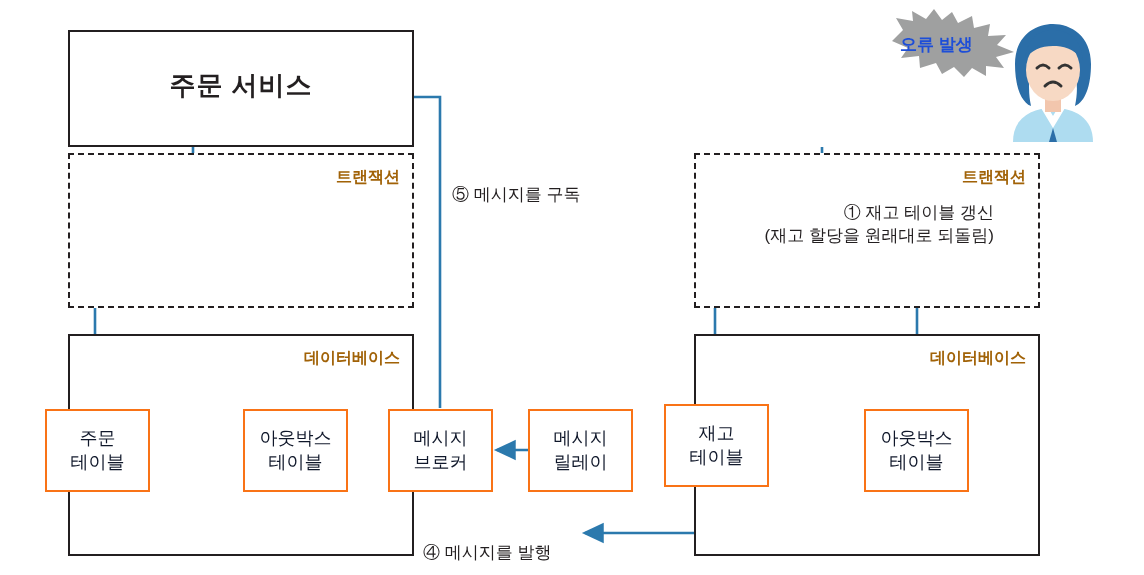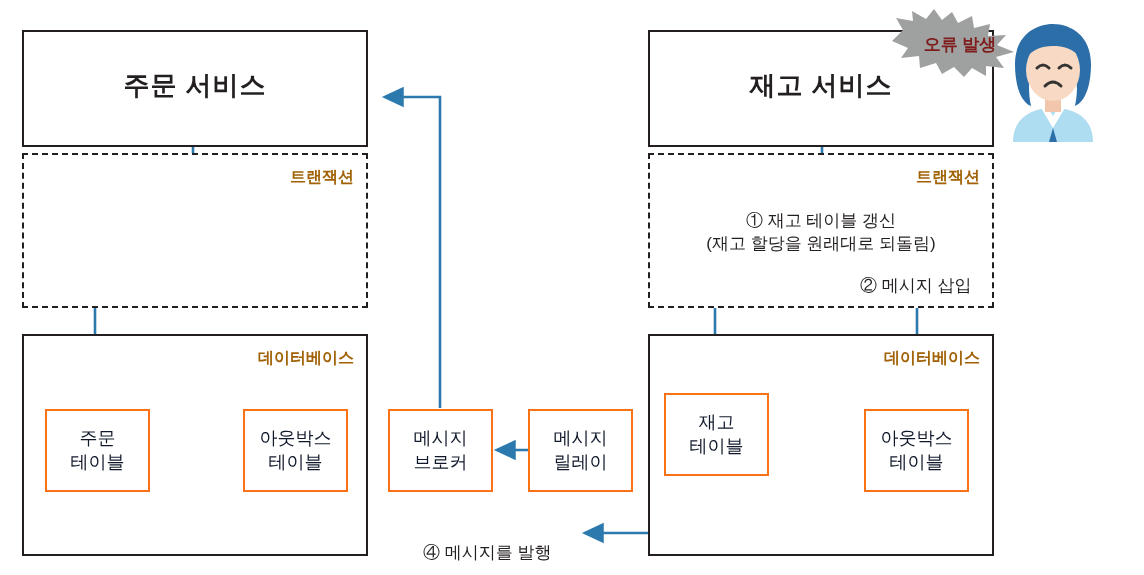--- a/index.html
+++ b/index.html
@@ -15,20 +15,21 @@
     position: relative;
     width: 1144px;
     height: 575px;
     overflow: hidden;
     background: #ffffff;
   }
   .box {
     position: absolute;
     box-sizing: border-box;
     background: #ffffff;
+    margin-left: 46px;
   }
   .solid-box {
     border: 2px solid #231f20;
   }
   .dashed-box {
     border: 2px dashed #231f20;
   }
   .svc-title {
     position: absolute;
     width: 100%;
@@ -58,35 +59,34 @@
     color: #0f172a;
     white-space: pre-line;
   }
   .note {
     position: absolute;
     font-size: 17px;
     line-height: 1.35;
     color: #231f20;
     white-space: pre-line;
   }
-  .note.center { text-align: center; margin-top: 8px; }
+  .note.center { text-align: right; }
   svg.arrows {
     position: absolute;
     left: 0;
     top: 0;
     width: 1144px;
     height: 575px;
     overflow: visible;
   }
   .burst-text {
     position: absolute;
     font-size: 17px;
     font-weight: bold;
-    color: #7f1d1d;
-    text-align: center;
+    color: #1d4ed8;
     width: 120px;
   }
 </style>
 </head>
 <body>
 
 <div id="stage">
 
   <svg class="arrows" viewBox="0 0 1144 575">
     <defs>
@@ -126,40 +126,37 @@
   <div class="tbl" style="left:45px; top:409px; width:105px; height:83px;">주문
 테이블</div>
   <div class="tbl" style="left:243px; top:409px; width:105px; height:83px;">아웃박스
 테이블</div>
 
   <div class="tbl" style="left:388px; top:409px; width:105px; height:83px;">메시지
 브로커</div>
   <div class="tbl" style="left:528px; top:409px; width:105px; height:83px;">메시지
 릴레이</div>
 
+  <div class="note" style="left:452px; top:184px; width:180px;">⑤ 메시지를 구독</div>
   <div class="note" style="left:423px; top:512px; width:180px;margin-top:30px;">④ 메시지를 발행</div>
   <div class="note" style="left:700px; top:524px; width:180px;">③ 메시지 취득</div>
 
-  <div class="box solid-box" style="left:648px; top:30px; width:346px; height:117px;">
-    <div class="svc-title" style="top:36px;">재고 서비스</div>
-  </div>
 
   <div class="box dashed-box" style="left:648px; top:153px; width:346px; height:155px;">
     <div class="corner-label" style="right:12px; top:12px;">트랜잭션</div>
   </div>
 
   <div class="note center" style="left:648px; top:202px; width:346px;">① 재고 테이블 갱신
 (재고 할당을 원래대로 되돌림)</div>
-  <div class="note" style="left:860px; top:275px; width:180px;">② 메시지 삽입</div>
 
   <div class="box solid-box" style="left:648px; top:334px; width:346px; height:222px;">
     <div class="corner-label" style="right:12px; top:12px;">데이터베이스</div>
   </div>
 
-  <div class="tbl" style="left:664px; top:393px; width:105px; height:83px;">재고
+  <div class="tbl" style="left:664px; top:404px; width:105px; height:83px;">재고
 테이블</div>
   <div class="tbl" style="left:864px; top:409px; width:105px; height:83px;">아웃박스
 테이블</div>
 
   <svg style="position:absolute; left:886px; top:8px; width:150px; height:70px;" viewBox="0 0 150 70">
     <polygon points="6,33 17,22 10,10 27,13 26,3 40,11 48,1 56,12 66,4 72,15 86,8 88,20 104,16 102,28 120,27 111,37 128,44 110,49 118,60 100,58 100,68 86,60 78,69 68,59 56,66 50,55 34,60 33,48 15,50 22,40" fill="#9fa0a0"></polygon>
   </svg>
   <div class="burst-text" style="left:900px; top:33px;">오류 발생</div>
 
   <svg style="position:absolute; left:995px; top:20px; width:128px; height:122px;" viewBox="0 0 128 122">

